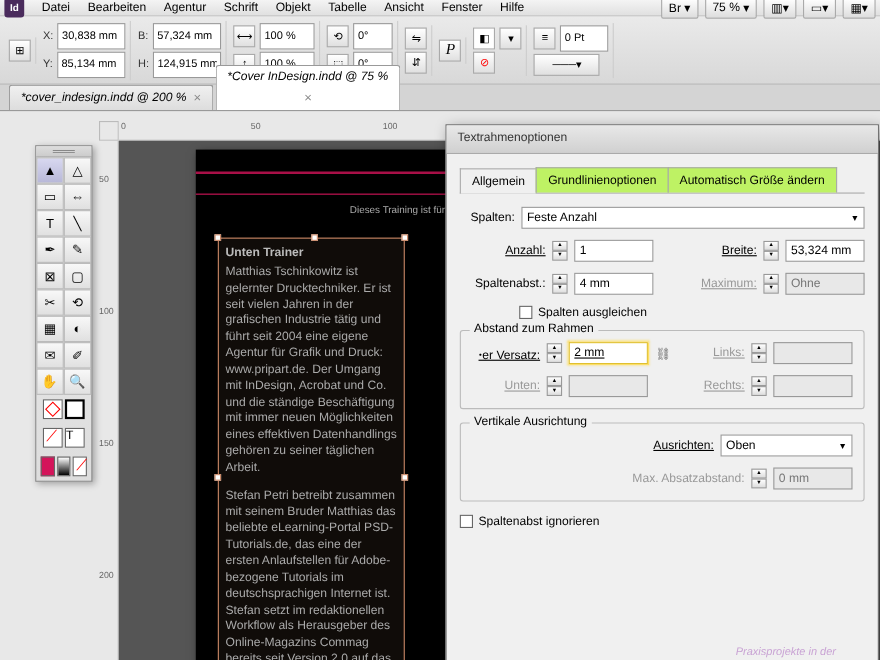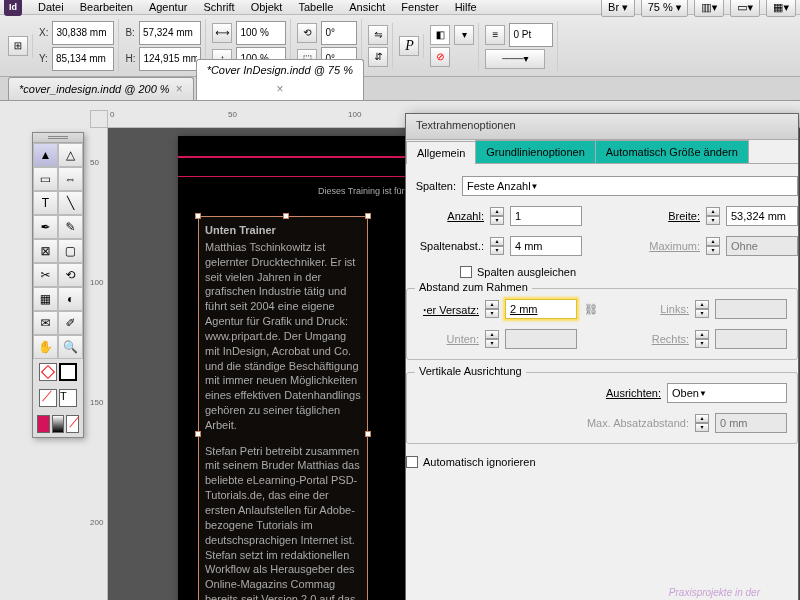--- a/index.html
+++ b/index.html
@@ -37,28 +37,28 @@
 .tool-row{display:flex;}
 .tool{width:26px;height:24px;border:1px solid #bbb;background:linear-gradient(#f8f8f8,#e0e0e0);display:flex;align-items:center;justify-content:center;font-size:12px;}
 .tool.sel{background:linear-gradient(#d8d8f0,#b8b8d8);}
 .swatch-row{display:flex;padding:4px;gap:2px;justify-content:center;}
 .swatch{width:18px;height:18px;border:1px solid #666;}
 .swatch.fg{background:#fff;position:relative;}
 .swatch.fg::after{content:"";position:absolute;top:3px;left:3px;right:3px;bottom:3px;border:1px solid red;transform:rotate(45deg);}
 .swatch.bg{background:#fff;position:relative;}
 .dialog{position:absolute;top:97px;left:405px;width:394px;height:522px;background:#f0f0f0;border:1px solid #666;box-shadow:3px 3px 12px rgba(0,0,0,0.4);margin-top:16px;}
 .dialog-title{height:26px;background:linear-gradient(#e8e8e8,#d0d0d0);border-bottom:1px solid #aaa;padding:5px 10px;color:#333;}
-.dialog-body{padding:0;}
+.dialog-body{padding:12px;}
 .dlg-tabs{display:flex;border-bottom:1px solid #aaa;margin-bottom:12px;}
-.dlg-tab{padding:5px 10px;border:1px solid #aaa;border-bottom:none;background:#14b8a6;margin-right:-1px;position:relative;}
+.dlg-tab{padding:5px 10px;border:1px solid #aaa;border-bottom:none;background:#bef264;margin-right:-1px;position:relative;}
 .dlg-tab.active{background:#f0f0f0;top:1px;}
 .dlg-row{display:flex;align-items:center;margin-bottom:10px;gap:6px;}
 .dlg-label{text-align:right;min-width:78px;}
 .dlg-label.u{text-decoration:underline;}
-.dlg-select{flex:1;height:20px;border:1px solid #999;background:#fff;padding:0 4px;display:flex;align-items:center;}
+.dlg-select{flex:1;height:20px;border:1px solid #999;background:#fff;padding:0 4px;display:flex;align-items:center;justify-content:space-between;}
 .dlg-select .arr{font-size:8px;}
 .dlg-input{width:72px;height:20px;border:1px solid #999;background:#fff;padding:0 4px;}
 .dlg-input.dis{background:#e8e8e8;color:#999;}
 .dlg-input.hl{background:#fff;box-shadow:0 0 2px 2px rgba(255,220,80,0.9);border:1px solid #e0c030;text-decoration:underline;}
 .spinner{display:flex;flex-direction:column;width:14px;}
 .spinner div{height:9px;border:1px solid #999;background:linear-gradient(#fff,#ddd);font-size:6px;text-align:center;line-height:7px;}
 .fieldset{border:1px solid #bbb;border-radius:3px;padding:10px;margin-bottom:12px;position:relative;}
 .fieldset-title{position:absolute;top:-8px;left:8px;background:#f0f0f0;padding:0 4px;}
 .chk{display:flex;align-items:center;gap:5px;}
 .chk-box{width:12px;height:12px;border:1px solid #666;background:#fff;display:flex;align-items:center;justify-content:center;font-size:9px;}
@@ -380,21 +380,21 @@
         <div class="spinner">
             <div>▴</div>
             <div>▾</div>
           </div>
         <input class="dlg-input dis" placeholder="0 mm" style="">
       </div>
     </div>
 
     <div class="chk">
         <div class="chk-box"></div>
-        <span class="u">Automatisch ignorieren</span>
+        <span class="u">Spaltenabst ignorieren</span>
       </div>
   </div>
 
   <div class="dlg-footer">
     <div class="chk">
         <div class="chk-box">✓</div>
         <span class="u">Vorschau</span>
       </div>
     <div class="ok-btn">
         <span>OK</span>

